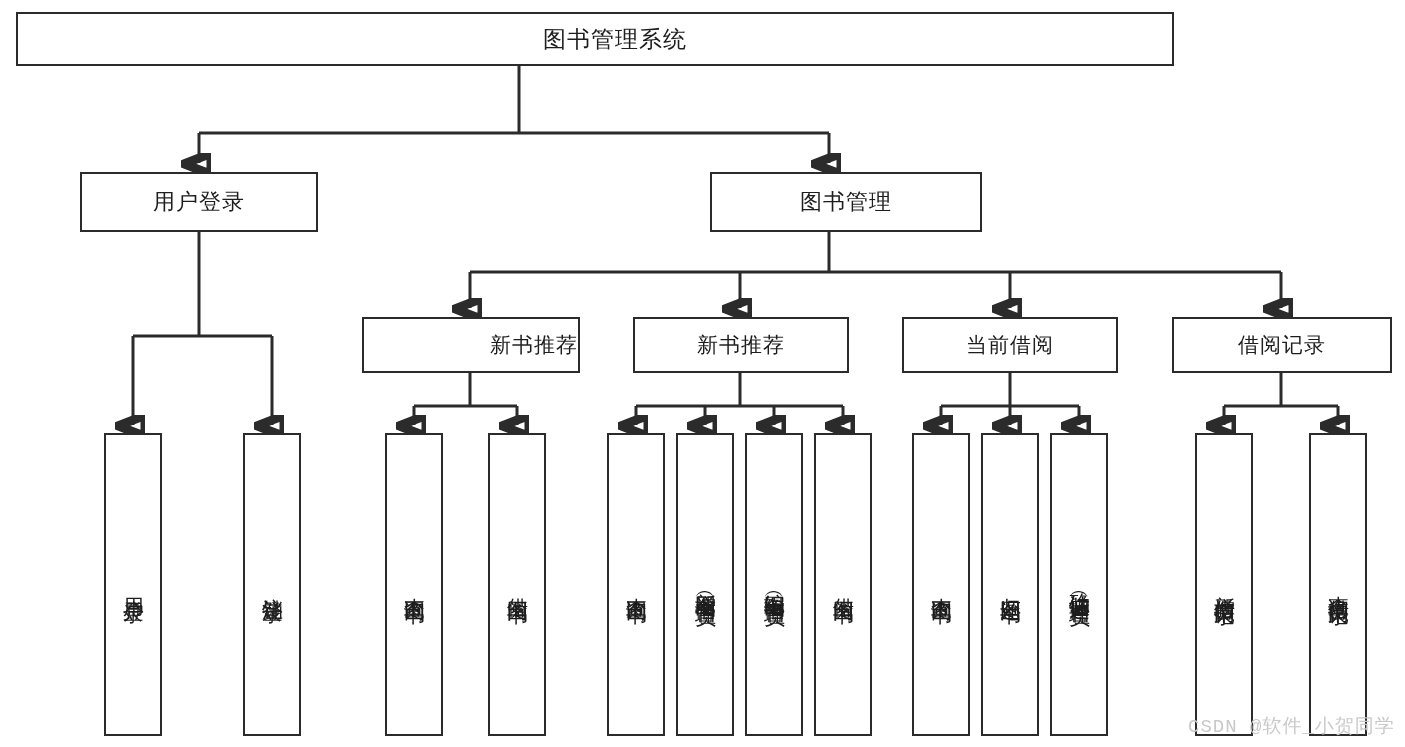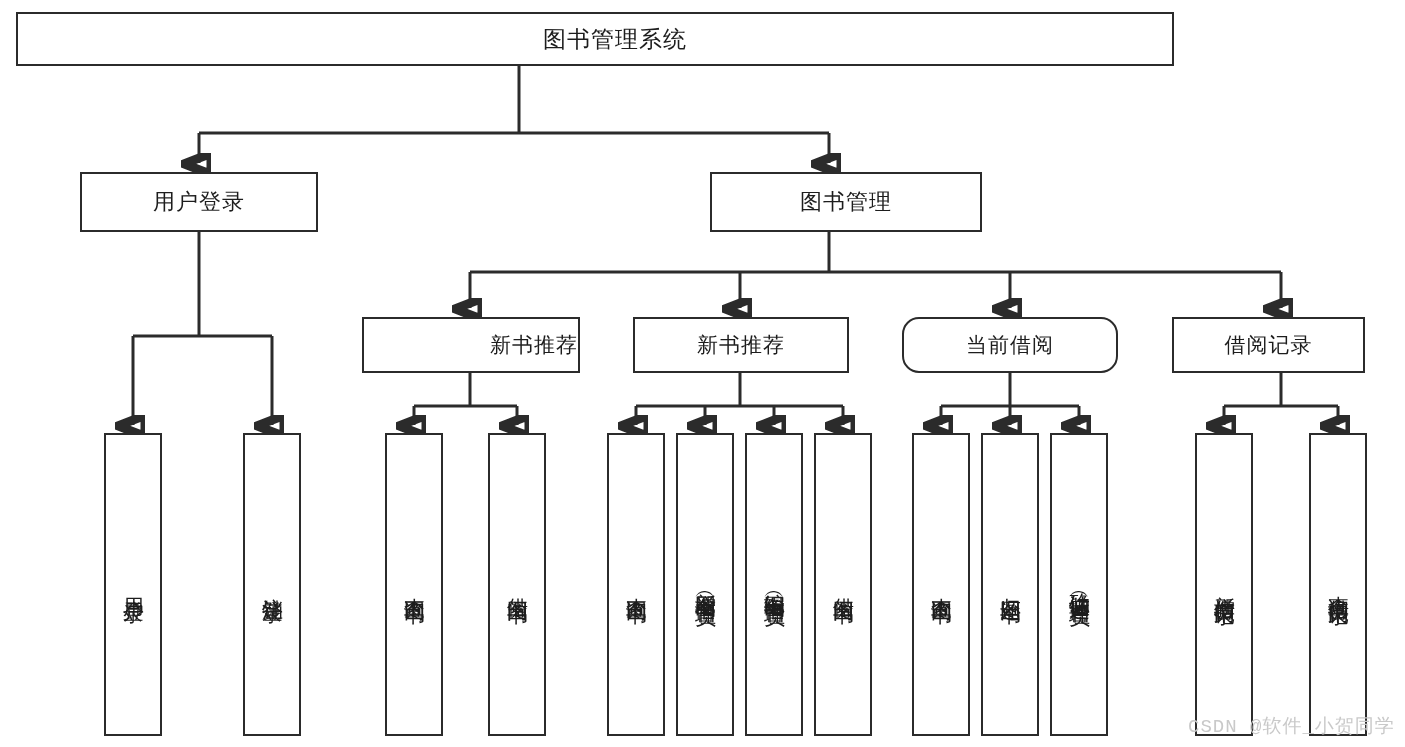--- a/index.html
+++ b/index.html
@@ -90,24 +90,24 @@
   <div class="node lvl2" style="left:710px;top:172px;width:272px;height:60px;">
     <span>图书管理</span>
   </div>
 
   <div class="node lvl3" style="left:362px;top:317px;width:218px;height:56px;justify-content:flex-end;">
     <span>新书推荐</span>
   </div>
   <div class="node lvl3" style="left:633px;top:317px;width:216px;height:56px;">
     <span>新书推荐</span>
   </div>
-  <div class="node lvl3" style="left:902px;top:317px;width:216px;height:56px;border-radius:17px;">
+  <div class="node lvl3" style="left:902px;top:317px;width:216px;height:56px;">
     <span>当前借阅</span>
   </div>
-  <div class="node lvl3" style="left:1172px;top:317px;width:193px;height:56px;">
+  <div class="node lvl3" style="left:1172px;top:317px;width:220px;height:56px;">
     <span>借阅记录</span>
   </div>
 
   <div class="leaf" style="left:104px;top:433px;width:58px;height:303px;">
     <span class="vtext">用户登录</span>
   </div>
   <div class="leaf" style="left:243px;top:433px;width:58px;height:303px;">
     <span class="vtext">注销登录</span>
   </div>
 

